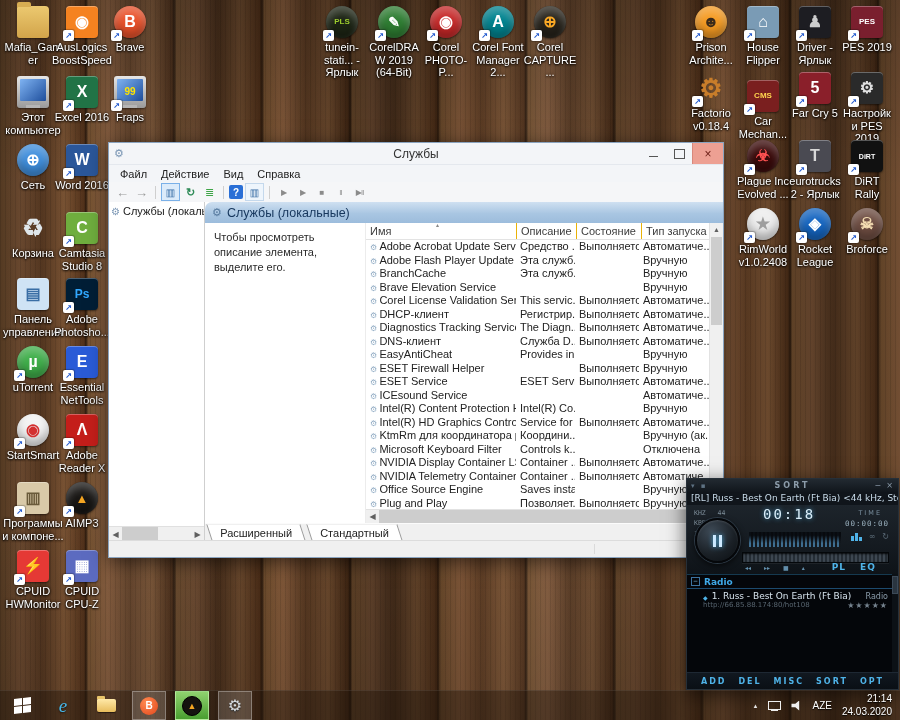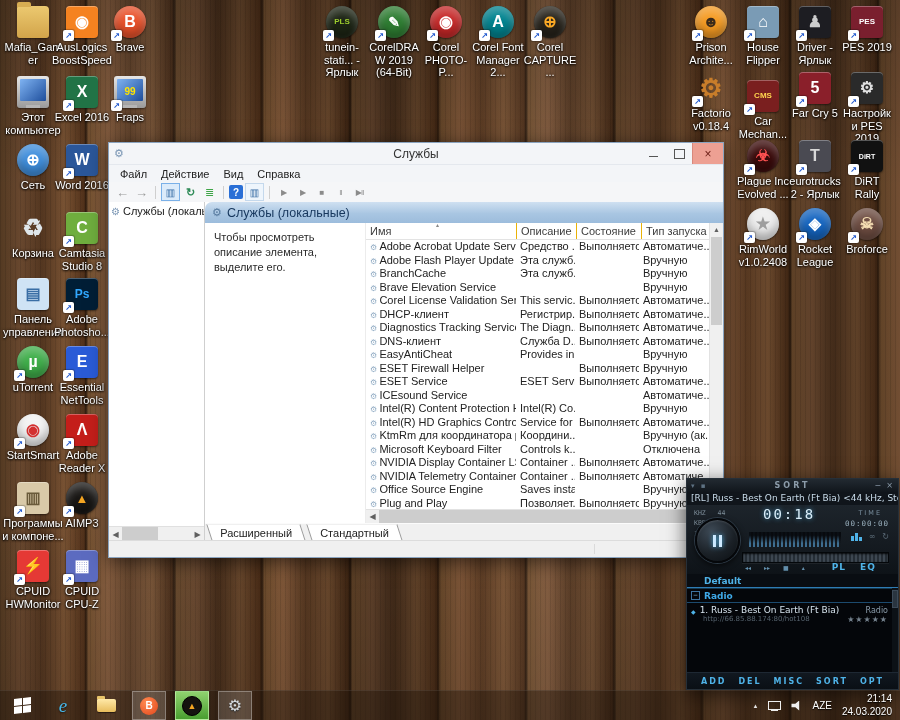--- a/index.html
+++ b/index.html
@@ -130,21 +130,21 @@
     font-size:8px;display:flex;align-items:center;padding:0 3px;font-family:"Liberation Sans",sans-serif;}
   .a-search .spin{margin-left:auto;color:#4a5864;font-size:6px;letter-spacing:1px;}
   .a-num{margin-left:16px;}
   .a-size{margin-left:auto;margin-right:10px;}
   .a-tabrow{height:13px;flex:0 0 13px;background:#090d12;display:flex;align-items:flex-end;padding-left:13px;border-bottom:1px solid #2e7cb4;}
   .a-tab{font-size:9px;font-weight:bold;color:#4fb3e8;padding:0 4px 1px;}
   .a-playlist{flex:1;position:relative;background:#04060a;overflow:hidden;}
   .pl-group{display:flex;align-items:center;gap:4px;height:13px;border-top:1px solid #15394f;border-bottom:1px solid #1c4a6e;padding-left:4px;}
   .pl-minus{width:7px;height:7px;border:1px solid #3d73a0;color:#7fc0e8;font-size:6px;line-height:5px;text-align:center;}
   .pl-group .g{color:#3fa9e8;font-size:9px;font-weight:bold;}
-  .pl-track{display:flex;align-items:flex-end;padding:2px 10px 0 4px;gap:4px;}
+  .pl-track{display:flex;align-items:flex-end;padding:2px 10px 0 16px;gap:4px;}
   .pl-track .mark{color:#4fb3e8;font-size:6px;}
   .pl-track .name{color:#d6e3ed;font-size:9px;flex:1;white-space:nowrap;overflow:hidden;}
   .pl-track .type{color:#8a9ba9;font-size:8px;}
   .pl-url{display:flex;padding:0 10px 0 16px;}
   .pl-url .u{color:#57646f;font-size:7px;flex:1;white-space:nowrap;overflow:hidden;}
   .pl-url .stars{color:#75828e;font-size:8px;letter-spacing:1px;}
   .pl-scroll{position:absolute;right:0;top:0;bottom:0;width:6px;background:#0c1116;}
   .pl-scroll .pth{position:absolute;top:2px;left:0;right:0;height:16px;background:#2a3540;border:1px solid #3c4a58;}
   .a-bottom{height:16px;flex:0 0 16px;display:flex;align-items:center;justify-content:space-around;padding:0 8px;
     background:linear-gradient(180deg,#111820,#0a0f15);border-top:1px solid #1e2833;}
@@ -710,23 +710,20 @@
       <div class="a-progress"></div>
       <div class="a-btnrow">
         <span class="sm">◂◂</span>
         <span class="sm">▸▸</span>
         <span class="sm">■</span>
         <span class="sm">▴</span>
         <span class="txtbtn">PL</span>
         <span class="txtbtn">EQ</span>
       </div>
     </div>
-    <div class="a-tabrow">
-      <span class="a-tab">Default</span>
-    </div>
     <div class="a-playlist">
       <div class="pl-group">
         <span class="pl-minus">−</span>
         <span class="g">Radio</span>
       </div>
       <div class="pl-track">
         <span class="mark">◆</span>
         <span class="name">1. Russ - Best On Earth (Ft Bia)</span>
         <span class="type">Radio</span>
       </div>

